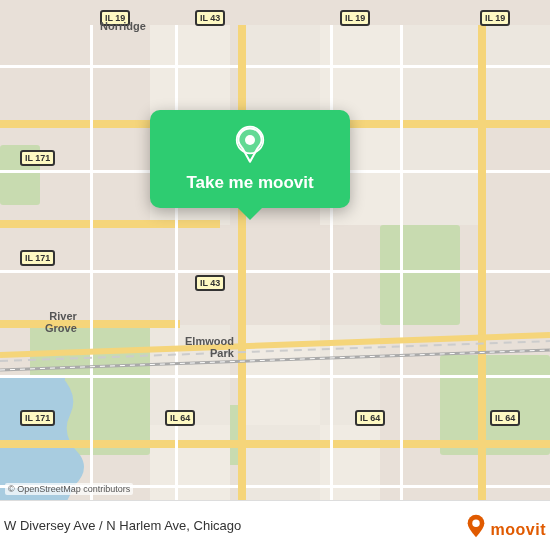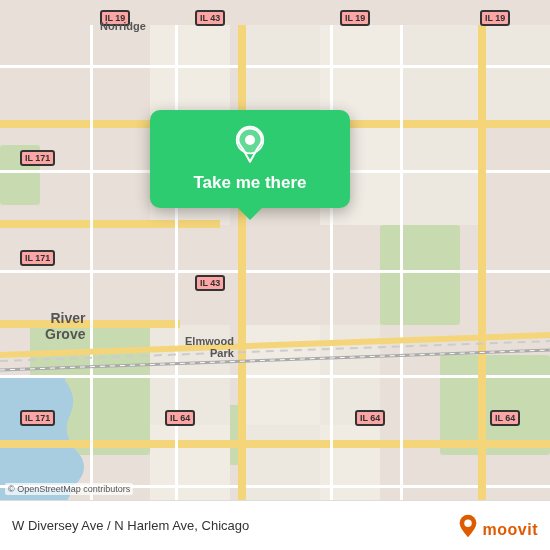--- a/index.html
+++ b/index.html
@@ -22,21 +22,21 @@
     
     .map-bg {
       position: absolute;
       top: 0; left: 0;
       width: 100%; height: 100%;
     }
 
     
     .route-badge {
       position: absolute;
-      background: #fca5a5;
+      background: #fef9c3;
       border: 2px solid #333;
       border-radius: 3px;
       font-size: 9px;
       font-weight: bold;
       padding: 1px 3px;
       color: #333;
       z-index: 5;
     }
 
     
@@ -83,21 +83,21 @@
     .bottom-bar {
       position: absolute;
       bottom: 0;
       left: 0;
       right: 0;
       background: #fff;
       height: 50px;
       display: flex;
       align-items: center;
       justify-content: space-between;
-      padding: 0 12px;
+      padding: 0 4px;
       border-top: 1px solid #ddd;
       z-index: 30;
     }
 
     .location-text {
       font-size: 13px;
       color: #333;
       font-weight: 500;
     }
 
@@ -213,32 +213,32 @@
   <div class="route-badge" style="top:10px; left:480px;">IL 19</div>
   <div class="route-badge" style="top:150px; left:20px;">IL 171</div>
   <div class="route-badge" style="top:250px; left:20px;">IL 171</div>
   <div class="route-badge" style="top:275px; left:195px;">IL 43</div>
   <div class="route-badge" style="top:410px; left:20px;">IL 171</div>
   <div class="route-badge" style="top:410px; left:165px;">IL 64</div>
   <div class="route-badge" style="top:410px; left:355px;">IL 64</div>
   <div class="route-badge" style="top:410px; left:490px;">IL 64</div>
 
   <div class="area-label" style="top:20px; left:100px;">Norridge</div>
-  <div class="area-label" style="top:310px; left:45px; font-size:14px;">River<br>Grove</div>
+  <div class="area-label" style="top:310px; left:45px; font-size:11px;">River<br>Grove</div>
   <div class="area-label" style="top:335px; left:185px;">Elmwood<br>Park</div>
 
   <div class="popup-card">
     <svg class="pin-icon" viewBox="0 0 40 48" xmlns="http://www.w3.org/2000/svg">
       <circle cx="20" cy="18" r="16" fill="rgba(255,255,255,0.25)" stroke="#fff" stroke-width="2"></circle>
       <circle cx="20" cy="18" r="6" fill="#fff"></circle>
       <path d="M 20 34 Q 10 24 6 18 A 14 14 0 1 1 34 18 Q 30 24 20 34 Z" fill="rgba(255,255,255,0.0)"></path>
       <path d="M 20 44 L 11 28 Q 6 22 6 18 A 14 14 0 1 1 34 18 Q 34 22 29 28 Z" fill="none" stroke="#fff" stroke-width="2.5" stroke-linejoin="round"></path>
       <circle cx="20" cy="18" r="5" fill="#fff"></circle>
     </svg>
-    <div class="take-me-there">Take me there</div>
+    <div class="take-me-there">Take me moovit</div>
   </div>
 
   <div class="copyright">
     <span>© OpenStreetMap contributors</span>
   </div>
 
   <div class="bottom-bar">
     <div class="location-text">W Diversey Ave / N Harlem Ave, Chicago</div>
     <div class="moovit-logo">
 

